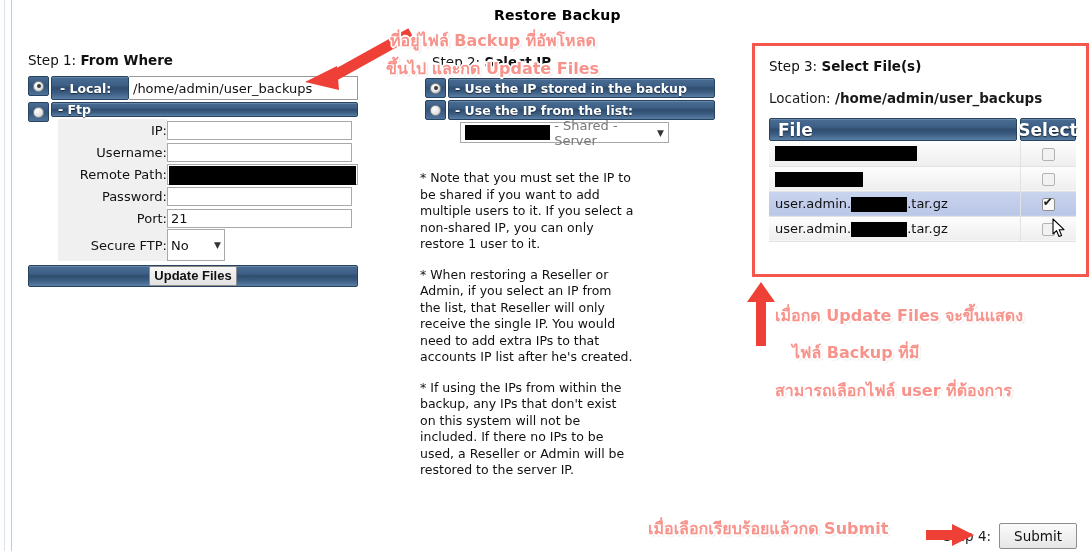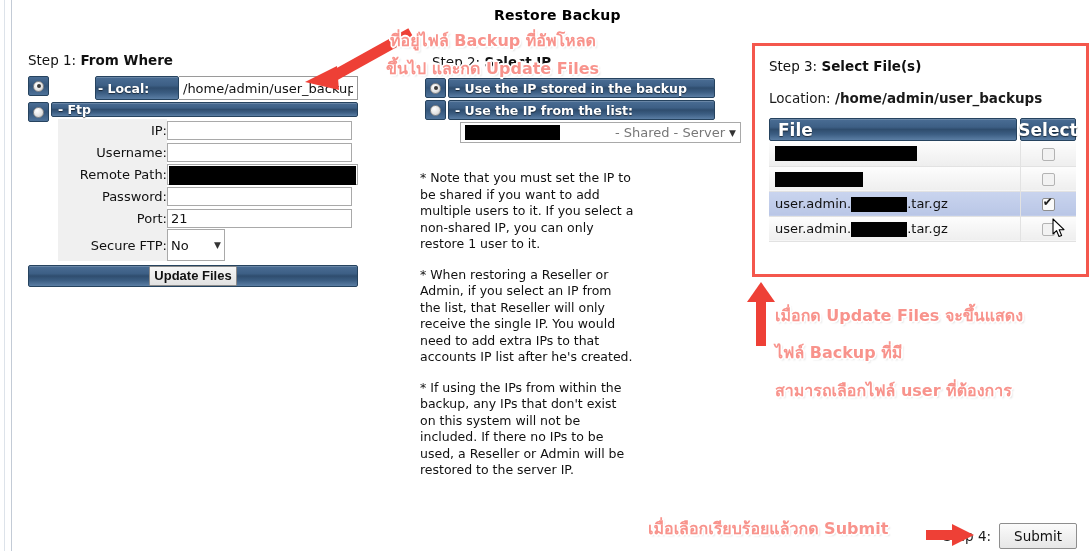--- a/index.html
+++ b/index.html
@@ -54,21 +54,21 @@
     content:""; width:4px; height:4px; border-radius:50%; background:#3a3a3a;
   }
 
   
   #step1 { position:absolute; left:28px; top:52px; width:330px; }
   .step-head{ font-size:13.5px; color:#111; margin-bottom:8px; }
   .step-head b{ font-weight:bold; }
 
   .row-local{ display:flex; align-items:stretch; height:24px; margin-bottom:2px; }
   .row-local .lbl{
-    width:86px; padding-left:2px;margin-left:44px;
+    width:78px; padding-left:8px;
   }
   .inp-local{
     flex:1; height:24px; border:1px solid #9a9a9a; border-left:none;
     background:#fff; font-family:inherit; font-size:13px; color:#111;
     padding:0 4px; outline:none;
   }
   .row-ftp{ display:flex; height:15px; margin-bottom:2px; }
   .row-ftp .lbl{ width:309px; padding-left:6px; }
 
   table.ftpform{ border-collapse:collapse; width:300px; margin-left:30px; }
@@ -98,21 +98,21 @@
     background:linear-gradient(to bottom,#f6f6f6,#e2e2e2);
     border:1px solid #8c8c8c; color:#111; font-weight:bold;
     font-size:13px; text-shadow:none; padding:2px 4px;
     line-height:14px; border-radius:1px;
   }
 
   
   #step2{ position:absolute; left:425px; top:54px; width:290px; }
   #step2 .step-head{ margin-left:7px; }
   .ipselect{
-    margin-left:35px; width:281px; height:21px;
+    margin-left:35px; width:209px; height:21px;
     border:1px solid #a9a9a9; background:#fff;
     display:flex; align-items:center; justify-content:flex-end;
     font-size:13px; color:#777; padding:0 4px; gap:4px;
   }
   .ipselect .redact{ margin-right:auto; }
 
   .notes{
     position:absolute; left:420px; top:170px; width:215px;
     font-size:12.5px; line-height:16.5px; color:#111;
   }
@@ -182,21 +182,21 @@
     font-size:16px; font-weight:bold;
     white-space:nowrap;
     text-shadow:
       -1.6px 0 #fff, 1.6px 0 #fff, 0 -1.6px #fff, 0 1.6px #fff,
       -1.2px -1.2px #fff, 1.2px -1.2px #fff, -1.2px 1.2px #fff, 1.2px 1.2px #fff,
       2px 2px 2px rgba(0,0,0,.12);
   }
   #thai-1{ left:390px; top:28px; }
   #thai-2{ left:386px; top:56px; }
   #thai-3{ left:775px; top:303px; }
-  #thai-4{ left:775px; top:340px; }
+  #thai-4{ left:792px; top:340px; }
   #thai-5{ left:775px; top:378px; }
   #thai-6{ left:648px; top:516px; }
 
   
   .arrow{ position:absolute; pointer-events:none; }
   #arrow-local{ left:293px; top:28px; }
   #arrow-up{   left:746px; top:282px; }
   #arrow-submit{ left:926px; top:524px; }
 </style>
 </head>

